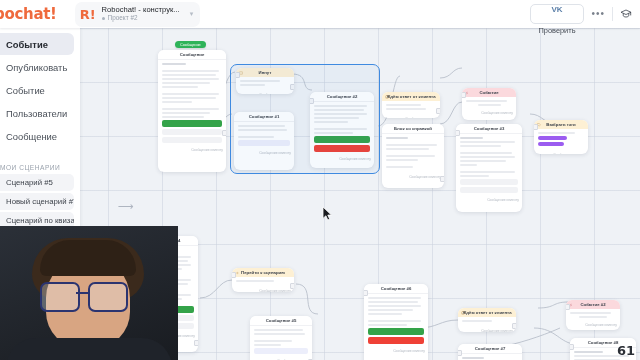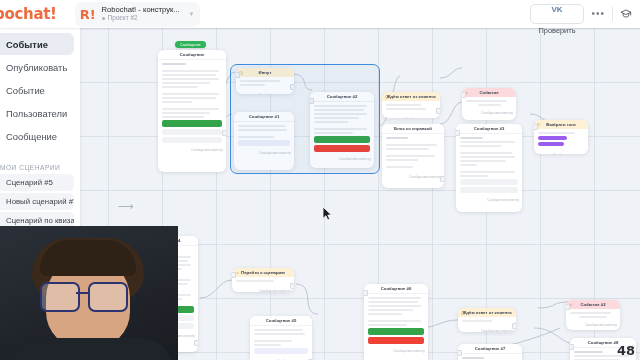--- a/index.html
+++ b/index.html
@@ -465,21 +465,21 @@
       </div>
       <div class="bd">
         <div class="ln w50 dk"></div>
         <div class="ln w95"></div>
           <div class="ln w80"></div>
 
       </div>
       <div class="port" style="left:-2px;top:6px;"></div>
     </div>
 
-    <div id="pagenum">48</div>
+    <div id="pagenum">61</div>
   </div>
 
   <div id="topbar">
     <div class="logo">obochat!</div>
     <div class="proj-chip">
       <span class="proj-r">R!</span>
       <span class="proj-txt">
         <span class="proj-title">Robochat! - конструк...</span>
         <span class="proj-sub">
           <i class="dot"></i>

